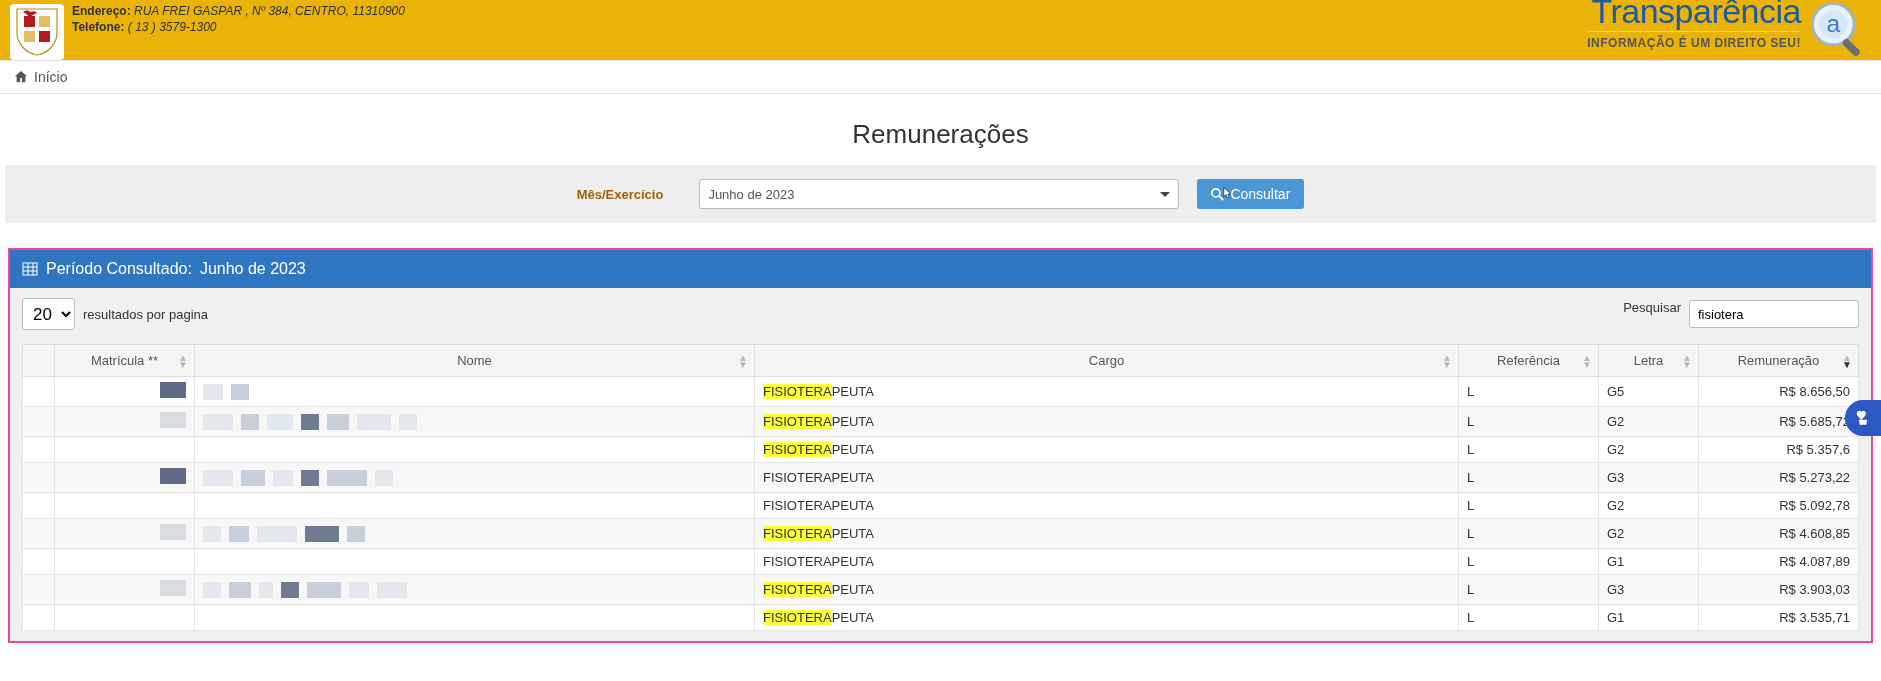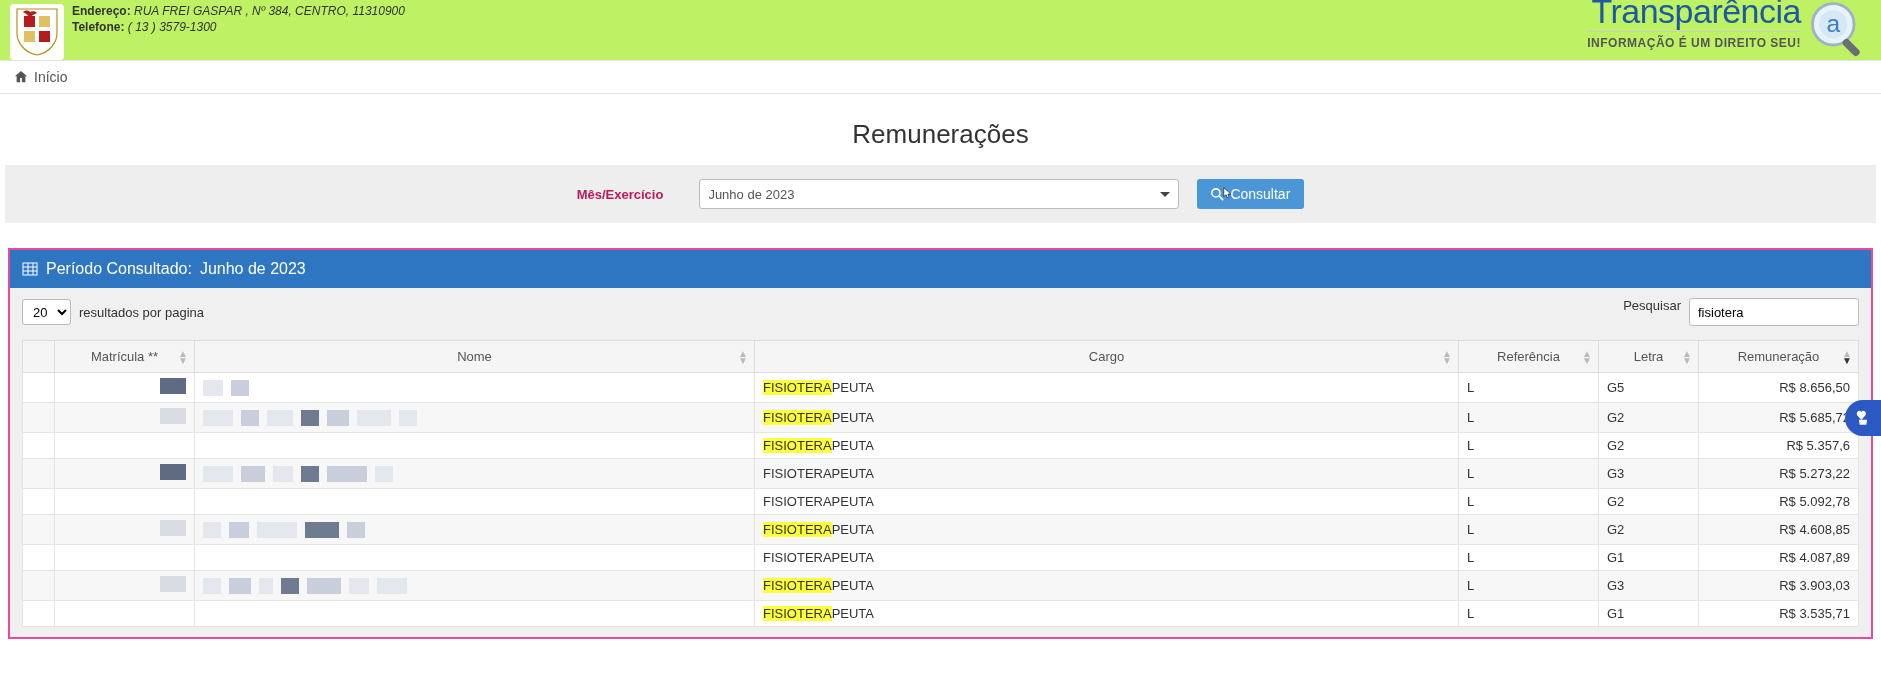--- a/index.html
+++ b/index.html
@@ -1,50 +1,50 @@
 <!DOCTYPE html>
 <html><head>
 <meta charset="utf-8">
 <style>
   * { margin:0; padding:0; box-sizing:border-box; }
   body { font-family: Arial, Helvetica, sans-serif; font-size:13px; color:#333; background:#fff; width:1881px; }
   
-  .top-header { display:flex; justify-content:space-between; align-items:flex-start; background:#bef264; padding:4px 10px 4px 10px; border-bottom:0; position:relative; height:60px;}
+  .top-header { display:flex; justify-content:space-between; align-items:flex-start; background:#eab308; padding:4px 10px 4px 10px; border-bottom:0; position:relative; height:60px;}
   .org-block { display:flex; align-items:flex-start; gap:8px; }
   .logo-shield { width:54px; height:56px; background:#fff; border-radius:4px; display:flex; align-items:center; justify-content:center; }
   .logo-shield svg { width:46px; height:52px; }
   .org-lines { font-size:12px; line-height:1.3; font-style:italic; color:#333; }
   .org-lines b { font-weight:bold; font-style:normal;}
   .brand { text-align:right; position:relative; padding-right:70px; }
   .brand-title { font-size:34px; font-weight:400; color:#1e5aa0; letter-spacing:-.5px; margin-top:-12px;}
   .brand-sub { font-size:12px; font-weight:bold; color:#555; letter-spacing:.5px; border-top:1px solid #ccc; padding-top:4px; }
   .magnifier { position:absolute; right:0; top:-8px; width:66px; height:66px; }
   .magnifier svg{width:66px;height:66px;}
   
   .navbar { background:#fff; border-top:1px solid #e4e4e4; border-bottom:1px solid #e4e4e4; padding:8px 14px; display:flex; align-items:center; gap:6px; }
   .navbar .home-link { color:#555; font-size:14px; display:flex; align-items:center; gap:6px; text-decoration:none;}
   .home-icon{width:14px;height:14px;}
   
   .page-title { text-align:center; font-size:26px; color:#333; padding:25px 0 15px; font-weight:400;}
   
   .filter-bar { background:#eee; padding:14px 0; display:flex; align-items:center; justify-content:center; gap:18px; margin:0 5px 25px 5px;}
-  .filter-label { font-weight:600; color:#be185d; font-size:13px; margin-right:18px;}
+  .filter-label { font-weight:600; color:#a16207; font-size:13px; margin-right:18px;}
   .styled-select { width:480px; height:30px; border:1px solid #bbb; border-radius:3px; background:#fff; display:flex; align-items:center; padding:0 8px; justify-content:space-between; color:#555;}
   .styled-select .caret{width:0;height:0;border-left:5px solid transparent;border-right:5px solid transparent;border-top:5px solid #444;}
   .consult-btn { background:#4a96d6; color:#fff; border:0; border-radius:3px; padding:7px 14px; display:flex; align-items:center; gap:6px; font-size:14px; cursor:pointer; position:relative;}
   .consult-btn svg{width:13px;height:13px;}
   .cursor-img{position:absolute;left:22px;top:8px;width:18px;height:22px;}
   
   .panel { margin:0 8px 20px; border:2px solid #ec4899; }
   .panel-header{ background:#2f76c2; color:#fff; padding:10px 12px; display:flex; align-items:center; gap:8px; font-size:16px;}
   .panel-header svg{width:16px;height:16px;}
   .panel-body { background:#f0f0f0; padding:10px 12px; }
   .tool-row{ display:flex; align-items:center; justify-content:space-between; margin-bottom:14px;}
   .tool-row-left{display:flex;align-items:center;gap:8px;}
-  .page-size{ height:26px; border:1px solid #bbb; border-radius:3px; background:#fff; padding:2px 6px; font-size:13px;}
+  .page-size{ height:32px; border:1px solid #bbb; border-radius:3px; background:#fff; padding:2px 6px; font-size:17px;}
   .tool-row-right{display:flex;gap:8px;}
   .search-input{ height:28px; width:170px; border:1px solid #bbb; border-radius:3px; padding:2px 8px; font-size:13px;}
   table.data-table{ width:100%; border-collapse:collapse; background:#fff; font-size:13px; }
   table.data-table thead th{ background:#f5f5f5; border:1px solid #ddd; padding:8px 8px; font-weight:400; color:#555; text-align:center; position:relative;}
   th.right, td.right{text-align:right;}
   .sort-icons{ position:absolute; right:6px; top:50%; transform:translateY(-50%); font-size:10px; color:#bbb; line-height:7px;}
   .sort-icons.active-down .down{color:#333;}
   table.data-table tbody td{ border:1px solid #e5e5e5; padding:5px 8px; }
   table.data-table tbody tr:nth-child(odd){background:#fff;}
   table.data-table tbody tr:nth-child(even){background:#f7f7f7;}

